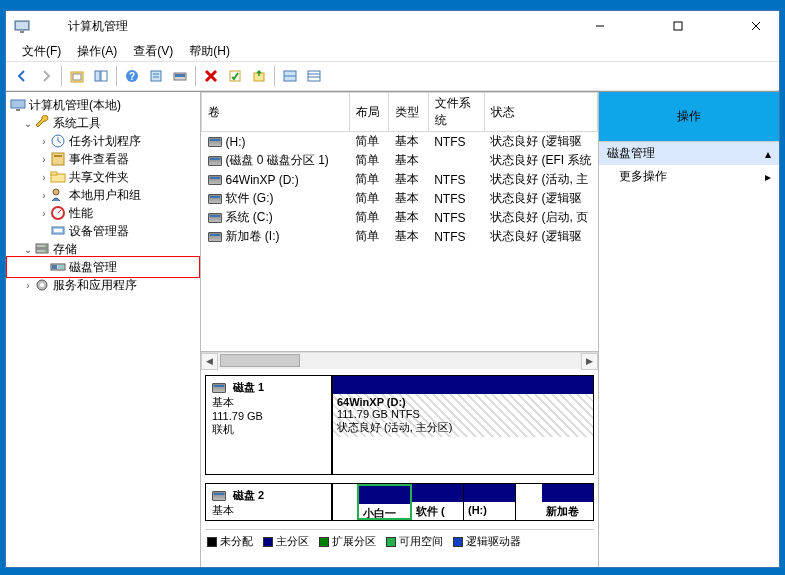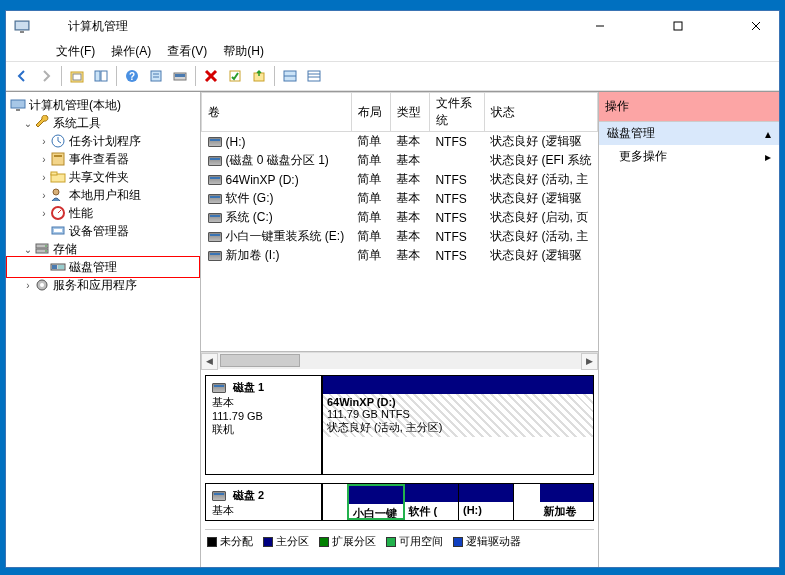--- a/index.html
+++ b/index.html
@@ -6,21 +6,21 @@
   body { font-family: "Microsoft YaHei", "Segoe UI", sans-serif; font-size: 12px; width: 785px; height: 575px; background: #0070c0; overflow: hidden; }
   .window { width: 775px; height: 558px; background: #fff; margin: 10px 5px 5px 5px; border: 1px solid #3a74b4; display: flex; flex-direction: column; }
   
   .titlebar { height: 30px; display: flex; align-items: center; background: #fff; gap: 32px; }
   .titlebar .ticon { width: 16px; height: 16px; margin: 0 6px 0 8px; display: flex; align-items: center; justify-content: center; }
   .titlebar .ttitle { font-size: 12px; color: #000; }
   .titlebar .spacer { flex: 1; }
   .winbtn { width: 46px; height: 30px; display: flex; align-items: center; justify-content: center; color: #000; }
   .winbtn svg { width: 10px; height: 10px; }
   
-  .menubar { height: 20px; display: flex; align-items: center; padding: 0 8px; margin-left: 34px; }
+  .menubar { height: 20px; display: flex; align-items: center; padding: 0 8px; }
   .menubar .mitem { padding: 1px 8px; }
   
   .toolbar { height: 30px; display: flex; align-items: center; padding: 0 4px; border-top: 1px solid #e1e1e1; border-bottom: 1px solid #e1e1e1; gap: 0; }
   .tbtn { width: 22px; height: 22px; margin: 0 1px; display: flex; align-items: center; justify-content: center; border: 1px solid transparent; }
   .tsep { width: 1px; height: 20px; background: #c0c0c0; margin: 0 3px; }
   
   .content { flex: 1; display: flex; border-top: 1px solid #999; min-height: 0; }
   .tree { width: 195px; border-right: 1px solid #bbb; padding: 4px 2px; background: #fff; overflow: auto; }
   .tnode { display: flex; align-items: center; height: 18px; padding-left: 0; white-space: nowrap; }
   .tnode .twist { width: 12px; text-align: center; color: #565656; font-size: 10px; }
@@ -37,35 +37,35 @@
   table.vt td { padding: 1px 6px; height: 18px; font-size: 12px; white-space: nowrap; }
   .dicon { display:inline-block; width:14px; height:10px; background:linear-gradient(#888,#bbb); border:1px solid #555; border-radius:1px; vertical-align:middle; margin-right:4px; position:relative; }
   .dicon::after { content:''; position:absolute; left:1px; top:1px; right:1px; height:2px; background:#3a74b4; }
   .hscroll { height: 17px; background: #f0f0f0; border-top:1px solid #ddd; display:flex; align-items:center; }
   .hscroll .arrow { width:17px; height:17px; border:1px solid #ccc; background:#f5f5f5; display:flex; align-items:center; justify-content:center; font-size:9px; color:#555;}
   .hscroll .track { flex:1; height:17px; position:relative; }
   .hscroll .thumb { position:absolute; top:1px; left:2px; width:80px; height:13px; background:#cdcdcd; border:1px solid #aaa; }
   
   .diskmap { flex: 1; padding: 6px 4px 0 4px; overflow: hidden; }
   .drow { display:flex; margin-bottom: 8px; }
-  .dinfo { width: 117px; border: 1px solid #000; padding: 4px 6px; font-size: 11px; position:relative;}
+  .dinfo { width: 127px; border: 1px solid #000; padding: 4px 6px; font-size: 11px; position:relative;}
   .dinfo .hd { font-weight:bold; }
   .dparts { flex:1; display:flex; border:1px solid #000; }
   .dpart { border-right:1px solid #000; overflow:hidden; font-size:11px; position:relative; }
   .dpart:last-child { border-right:none; }
   .dpart .stripe { height:18px; }
   .dpart .pbody { padding:2px 4px; }
   .dpart.hatch .pbody { background: repeating-linear-gradient(45deg,#fff,#fff 4px,#ddd 4px,#ddd 6px); }
   .dpart.green { border:2px solid #22b14c; }
   .stripe.navy { background:#000080; }
   .legend { padding: 4px 2px; display:flex; gap:10px; font-size:11px; align-items:center; border-top:1px solid #ccc; }
   .legend .sw { width:10px; height:10px; display:inline-block; margin-right:3px; vertical-align:middle; border:1px solid #333;}
   
   .rpanel { width: 180px; background:#fff; }
-  .rpanel .rhead { background:#fca5a5; border-bottom:1px solid #ccc; padding:6px 6px; font-weight:normal; }
+  .rpanel .rhead { background:#0ea5e9; border-bottom:1px solid #ccc; padding:16px 6px; font-weight:normal;text-align:center; }
   .rpanel .ritem { padding:3px 8px; display:flex; align-items:center; }
   .rpanel .ritem .arrow { margin-left:auto; }
   .rpanel .ritem.sel { background:#d9e8fb; }
 </style>
 </head>
 <body>
 
 <div class="window">
 
   <div class="titlebar">
@@ -338,27 +338,20 @@
                 <td>基本</td>
                 <td>NTFS</td>
                 <td>状态良好 (逻辑驱</td>
               </tr>
               <tr>
                 <td><span class="dicon"></span>系统  (C:)</td>
                 <td>简单</td>
                 <td>基本</td>
                 <td>NTFS</td>
                 <td>状态良好 (启动, 页</td>
-              </tr>
-              <tr>
-                <td><span class="dicon"></span>小白一键重装系统 (E:)</td>
-                <td>简单</td>
-                <td>基本</td>
-                <td>NTFS</td>
-                <td>状态良好 (活动, 主</td>
               </tr>
               <tr>
                 <td><span class="dicon"></span>新加卷  (I:)</td>
                 <td>简单</td>
                 <td>基本</td>
                 <td>NTFS</td>
                 <td>状态良好 (逻辑驱</td>
               </tr>
             </tbody>
         </table>

